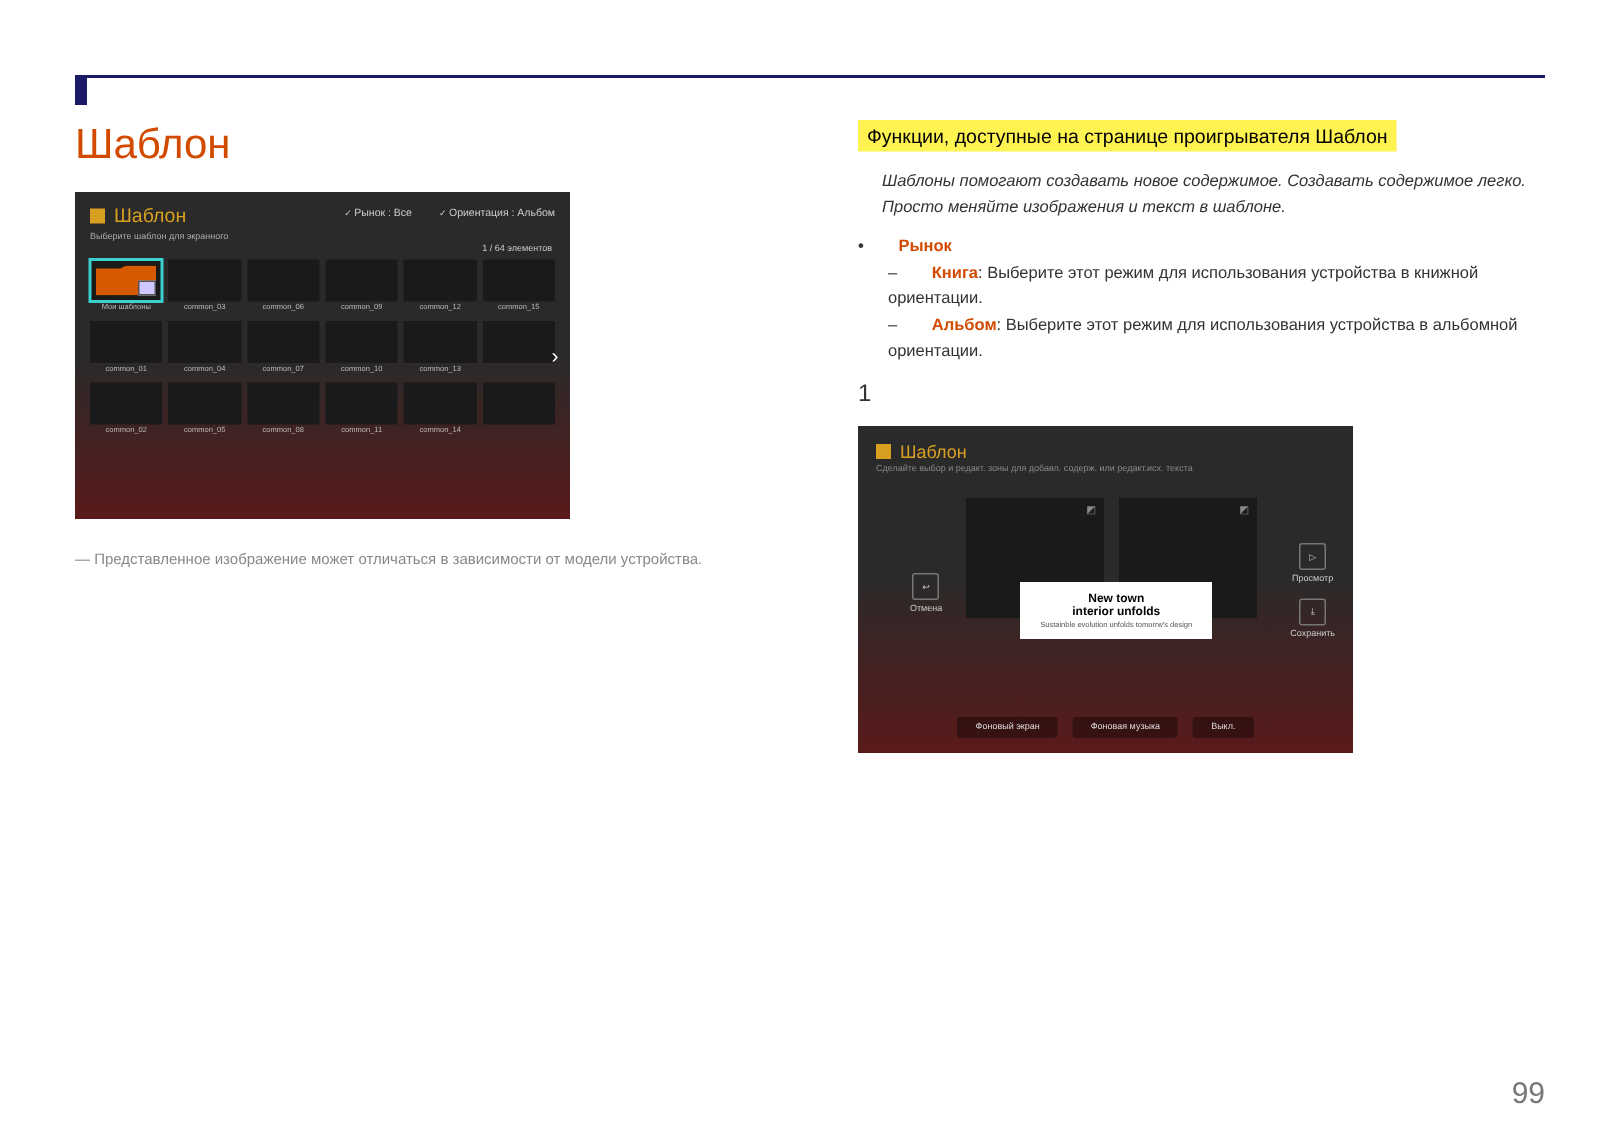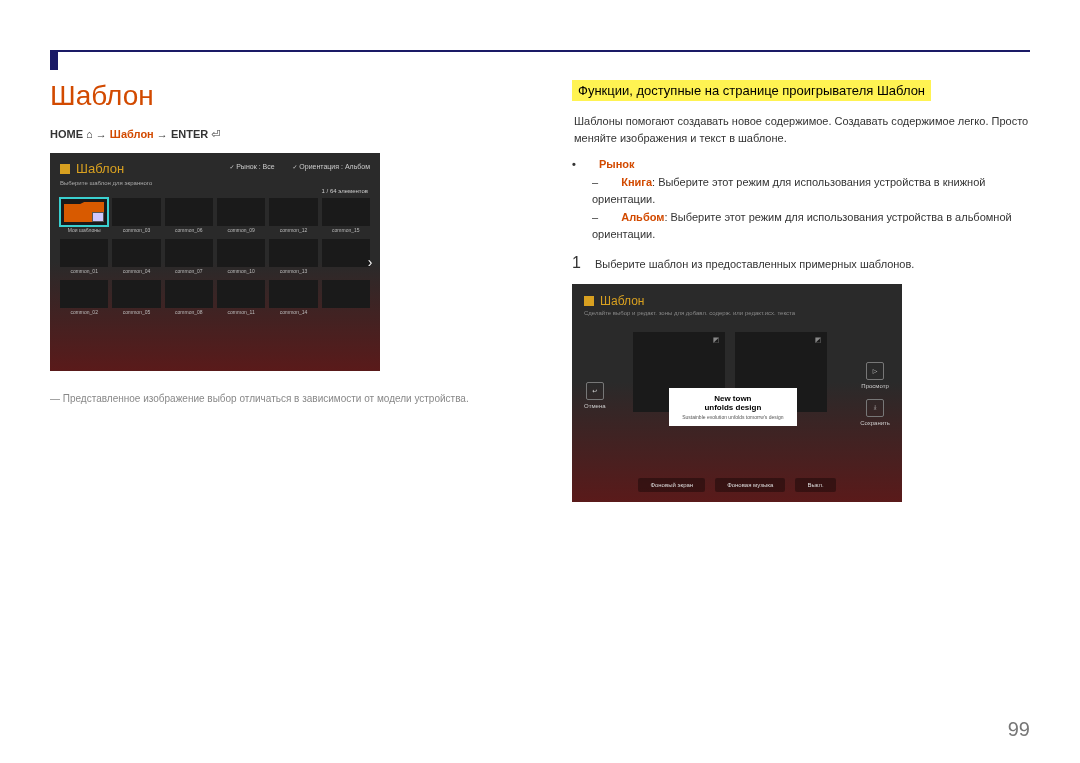--- a/index.html
+++ b/index.html
@@ -154,21 +154,22 @@
     color: #000000;
     font-size: 13px;
     font-weight: 500;
     padding: 3px 6px;
     display: inline-block;
     margin-bottom: 12px;
   }
   .p {
     font-size: 11px;
     line-height: 1.5;
-    margin: 0 0 10px 2px;
+    margin: 0 0 10px 16px;
+    font-style: italic;
   }
   .ul {
     list-style: none;
     padding: 0;
     margin: 0 0 8px 0;
     font-size: 11px;
     line-height: 1.6;
   }
   .ul .li1::before {
     content: "• ";
@@ -214,21 +215,21 @@
   }
   .shot2-header {
     padding: 10px 12px 2px 12px;
     display:flex;align-items:center;gap:6px;
   }
   .shot2-title { color:#d8a020; font-size:12px; }
   .shot2-sub { font-size:6px; color:#888; padding:0 12px; }
   .shot2-content {
     position:absolute;
     top:48px; left:0; right:0; bottom:34px;
-    display:flex; align-items:flex-start; justify-content:space-between;
+    display:flex; align-items:flex-start; justify-content:flex-end;
     gap:16px;
     padding:0 12px;
   }
   .side-btn {
     display:flex; flex-direction:column; align-items:center;
     gap:3px; font-size:6px; color:#ccc;
     margin-top:50px;
   }
   .side-btn .circ {
     width:16px;height:16px;border:1px solid #777;border-radius:2px;
@@ -287,29 +288,20 @@
 <div class="left-accent"></div>
 
 <div class="page">
   <div class="top-rule"></div>
 
   <div class="columns">
 
     <div class="left">
       <h1 class="title">Шаблон</h1>
 
-      <div class="breadcrumb">
-        <span>HOME</span>
-        <span class="icon">⌂</span>
-        <span>→</span>
-        <span class="bc-template">Шаблон</span>
-        <span>→</span>
-        <span>ENTER</span>
-        <span class="icon">⏎</span>
-      </div>
 
       <div class="shot1">
         <div class="shot1-header">
           <span class="ic-box"></span>
           <span class="shot1-title">Шаблон</span>
           <div class="shot1-filters">
             <span>Рынок : Все</span>
             <span>Ориентация : Альбом</span>
           </div>
         </div>
@@ -388,38 +380,37 @@
               <div class="thumb-label">common_14</div>
             </div>
           <div>
               <div class="thumb"></div>
               <div class="thumb-label"></div>
             </div>
         </div>
         <div class="shot1-arrow">›</div>
       </div>
 
-      <div class="footnote">―  Представленное изображение выбор отличаться в зависимости от модели устройства.</div>
+      <div class="footnote">―  Представленное изображение может отличаться в зависимости от модели устройства.</div>
     </div>
 
     <div class="right">
       <div class="section-h">Функции, доступные на странице проигрывателя Шаблон</div>
       <p class="p">Шаблоны помогают создавать новое содержимое. Создавать содержимое легко. Просто меняйте изображения и текст в шаблоне.</p>
       <ul class="ul">
         <li class="li1"><span class="red">Рынок</span></li>
         <li class="li2">
           <span class="red">Книга</span><span>: Выберите этот режим для использования устройства в книжной ориентации.</span>
         </li>
         <li class="li2">
           <span class="red">Альбом</span><span>: Выберите этот режим для использования устройства в альбомной ориентации.</span>
         </li>
       </ul>
       <div class="step">
         <div class="step-num">1</div>
-        <div class="step-text">Выберите шаблон из предоставленных примерных шаблонов.</div>
       </div>
 
       
       <div class="shot2">
         <div class="shot2-header">
           <span class="ic-box"></span>
           <span class="shot2-title">Шаблон</span>
         </div>
         <div class="shot2-sub">Сделайте выбор и редакт. зоны для добавл. содерж. или редакт.исх. текста</div>
 
@@ -434,21 +425,21 @@
             <div class="panes">
               <div class="pane">
                   <div class="corner">◩</div>
                 </div>
               <div class="pane">
                   <div class="corner">◩</div>
                 </div>
             </div>
             <div class="text-card">
               <div class="t1">New town</div>
-              <div class="t2">unfolds design</div>
+              <div class="t2">interior unfolds</div>
               <div class="t3">Sustainble evolution unfolds tomorrw's design</div>
             </div>
           </div>
           <div class="right-side">
             <div class="side-btn" style="margin-top:0">
               <div class="circ">
                   <span>▷</span>
                 </div>
               <span>Просмотр</span>
             </div>

